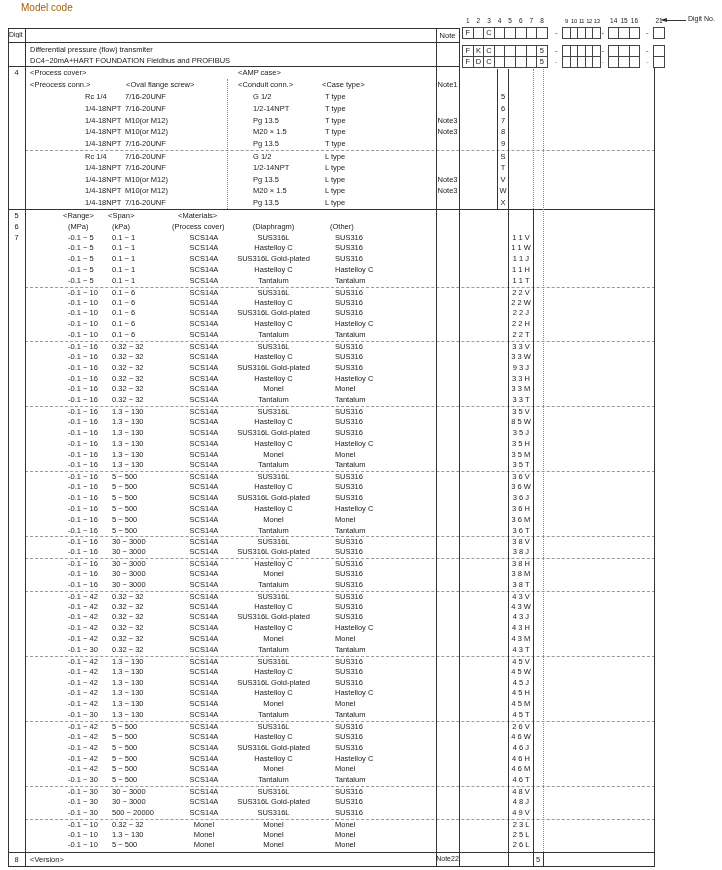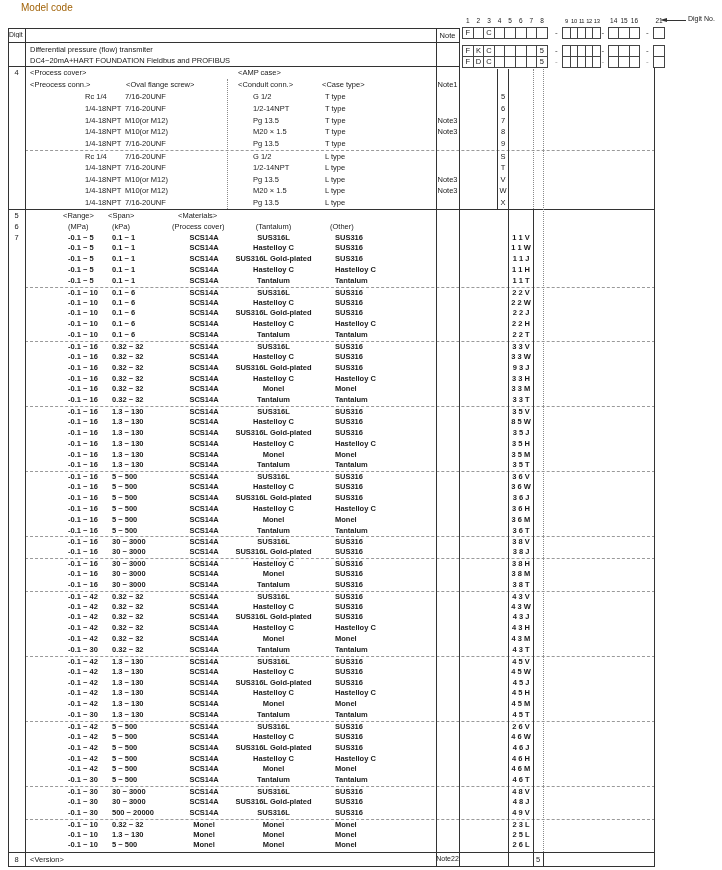--- a/index.html
+++ b/index.html
@@ -12,21 +12,21 @@
   .trow{position:absolute;left:25px;width:630px;box-sizing:border-box;}
   .trow.sep{border-top:1px dashed #9a9a9a;}
   .cell{position:absolute;top:0;white-space:nowrap;}
   .ctr{text-align:center;}
   
   .s4row{height:11.8px;line-height:11.8px;}
   .s4row .c1{left:28px;margin-left:32px;} .s4row .c2{left:100px;} .s4row .c3{left:228px;} .s4row .c4{left:300px;}
   .noteC{left:398px;width:49px;text-align:center;}
   .code1{left:472px;width:12px;text-align:center;}
   
-  .s567row{height:10.86px;line-height:10.86px;font-weight:bold;}
+  .s567row{height:10.86px;line-height:10.86px;}
   .s567row .rg{left:43px;} .s567row .sp{left:87px;}
   .s567row .pc{left:150px;width:58px;} .s567row .dp{left:191px;width:115px;}
   .s567row .ot{left:310px;} .code3{left:482px;width:28px;}
   
   .hdr{position:absolute;white-space:nowrap;}
   .digit{position:absolute;left:8px;width:17px;text-align:center;}
   
   .brow{position:absolute;left:462px;width:215px;height:12px;}
   .bgroup{position:absolute;top:0;display:flex;}
   .bg1{left:0;} .bg2{left:100px;} .bg3{left:146px;} .bg4{left:191px;}
@@ -299,21 +299,21 @@
 
   <div class="digit" style="top:210.5px;">5</div>
   <div class="digit" style="top:221.5px;">6</div>
   <div class="digit" style="top:232.5px;">7</div>
   <div class="hdr" style="left:63px;top:210.5px;">&lt;Range&gt;</div>
   <div class="hdr" style="left:108px;top:210.5px;">&lt;Span&gt;</div>
   <div class="hdr" style="left:178px;top:210.5px;">&lt;Materials&gt;</div>
   <div class="hdr" style="left:68px;top:221.5px;">(MPa)</div>
   <div class="hdr" style="left:112px;top:221.5px;text-align:center;">(kPa)</div>
   <div class="hdr" style="left:172px;top:221.5px;">(Process cover)</div>
-  <div class="hdr ctr" style="left:216px;top:221.5px;width:115px;">(Tantalum)</div>
+  <div class="hdr ctr" style="left:216px;top:221.5px;width:115px;">(Diaphragm)</div>
   <div class="hdr" style="left:330px;top:221.5px;">(Other)</div>
 
   <div>
 
       <div class="trow s567row" style="top: 232.5px;">
         <span class="cell rg">-0.1 ~ 5</span>
         <span class="cell sp">0.1 ~ 1</span>
         <span class="cell pc ctr">SCS14A</span>
         <span class="cell dp ctr">SUS316L</span>
         <span class="cell ot">SUS316</span>

